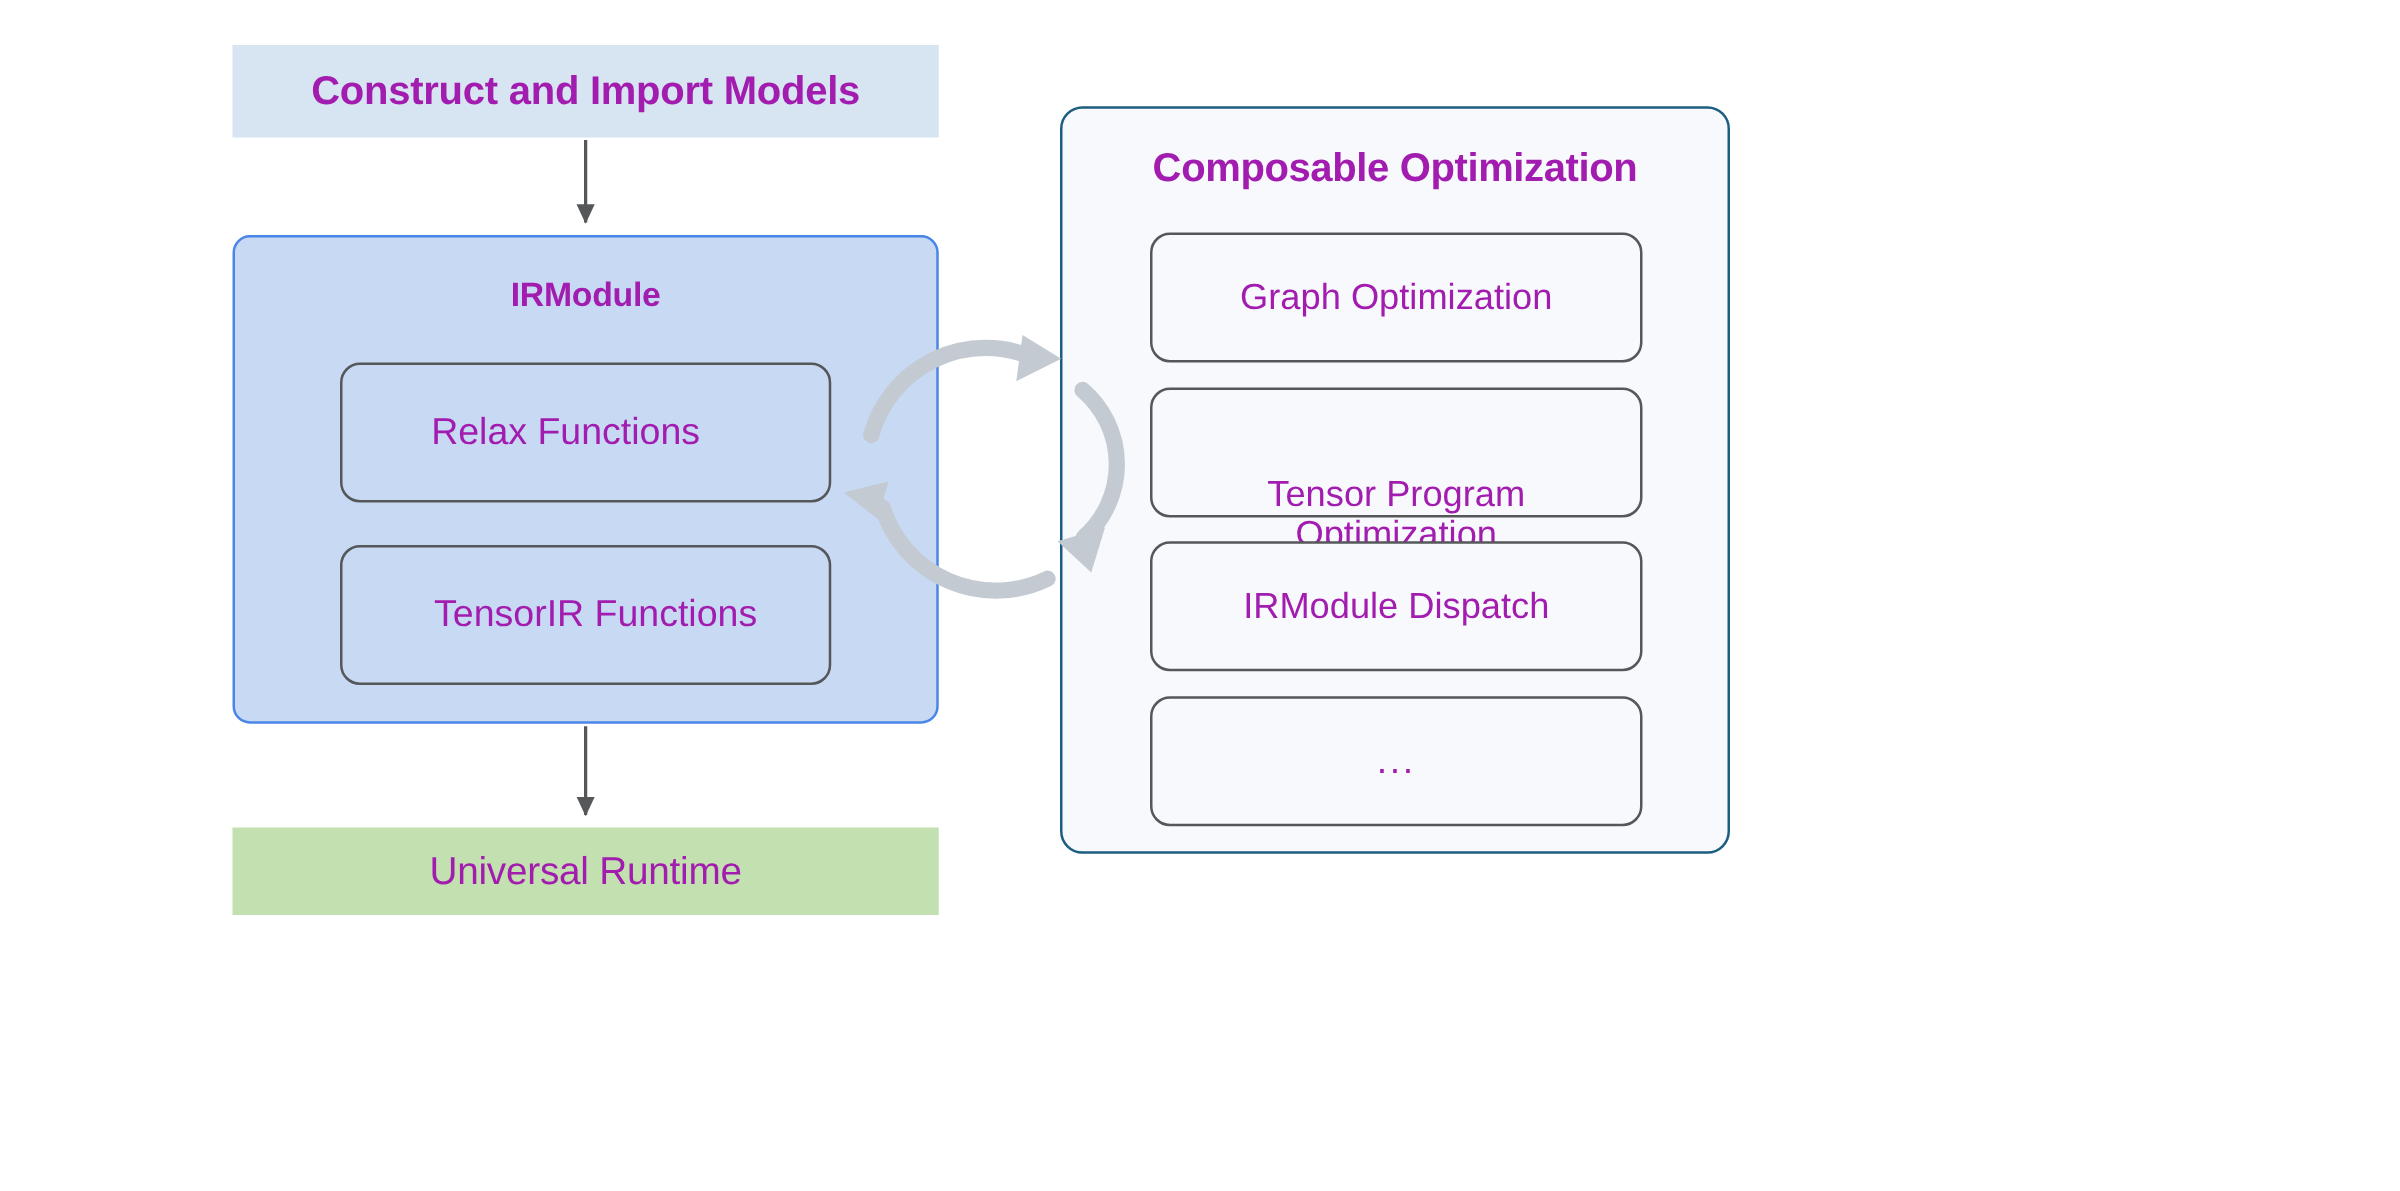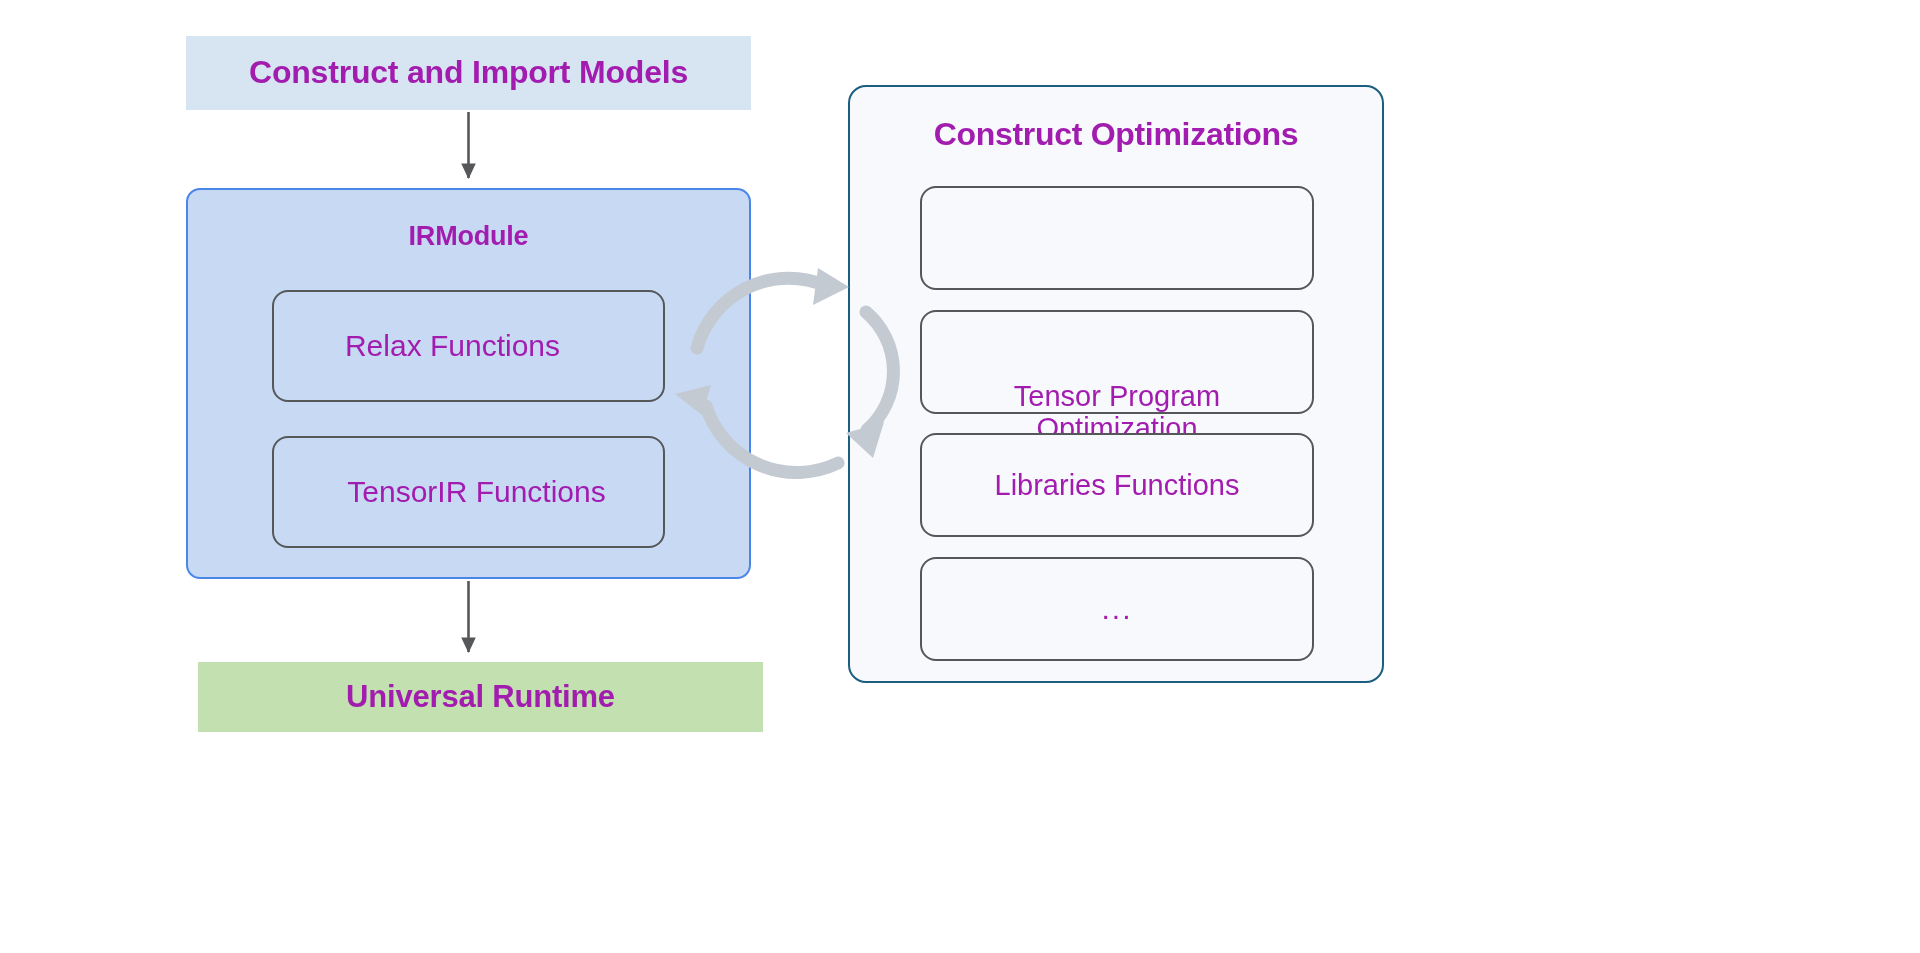--- a/index.html
+++ b/index.html
@@ -79,27 +79,27 @@
     border-radius: 25px;
   }
   #tensorir-label {
     left: 272px; top: 436px; width: 393px; height: 112px;
     font-size: 30px;
     padding-left: 16px;
   }
 
   
   #universal-runtime {
-    left: 198px;
+    left: 186px;
     top: 662px;
     width: 565px;
     height: 70px;
     background: #c3e0b0;
     font-size: 31px;
-    font-weight: bold;
+    font-weight: normal;
     letter-spacing: -0.2px;
   }
 
   
   #optimizations-panel {
     position: absolute;
     left: 848px;
     top: 85px;
     width: 536px;
     height: 598px;
@@ -162,29 +162,30 @@
 
   <div class="inner-blue-box" id="relax-box"></div>
   <div class="boxtext" id="relax-label">Relax Functions</div>
 
   <div class="inner-blue-box" id="tensorir-box"></div>
   <div class="boxtext" id="tensorir-label">TensorIR Functions</div>
 
   <div class="boxtext" id="universal-runtime">Universal Runtime</div>
 
   <div id="optimizations-panel"></div>
-  <div class="boxtext" id="optimizations-title">Construct Optimizations</div>
+  <div class="boxtext" id="optimizations-title">Composable Optimization</div>
 
   <div class="opt-box" id="opt-box-0"></div>
+  <div class="boxtext opt-label" id="opt-label-0">Graph Optimization</div>
 
   <div class="opt-box" id="opt-box-1"></div>
   <div class="boxtext opt-label" id="opt-label-1">Tensor Program<br>Optimization</div>
 
   <div class="opt-box" id="opt-box-2"></div>
-  <div class="boxtext opt-label" id="opt-label-2">Libraries Functions</div>
+  <div class="boxtext opt-label" id="opt-label-2">IRModule Dispatch</div>
 
   <div class="opt-box" id="opt-box-3"></div>
   <div class="boxtext opt-label" id="opt-label-3">...</div>
 
   <svg id="arrows" viewBox="0 0 1920 953">
     <defs>
       <marker id="arrowhead" markerWidth="7" markerHeight="7" refX="5.6" refY="3" orient="auto" markerUnits="strokeWidth">
         <path d="M0,0.2 L6,3 L0,5.8 z" fill="#555759"></path>
       </marker>
     </defs>

